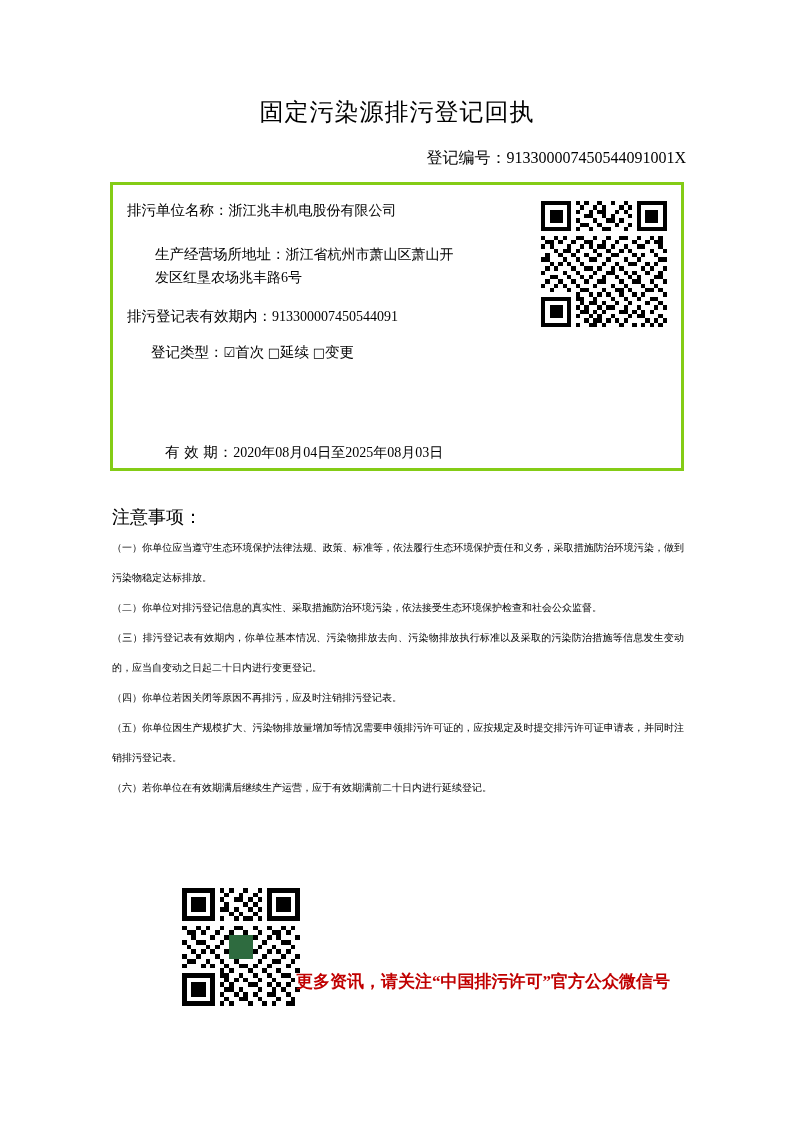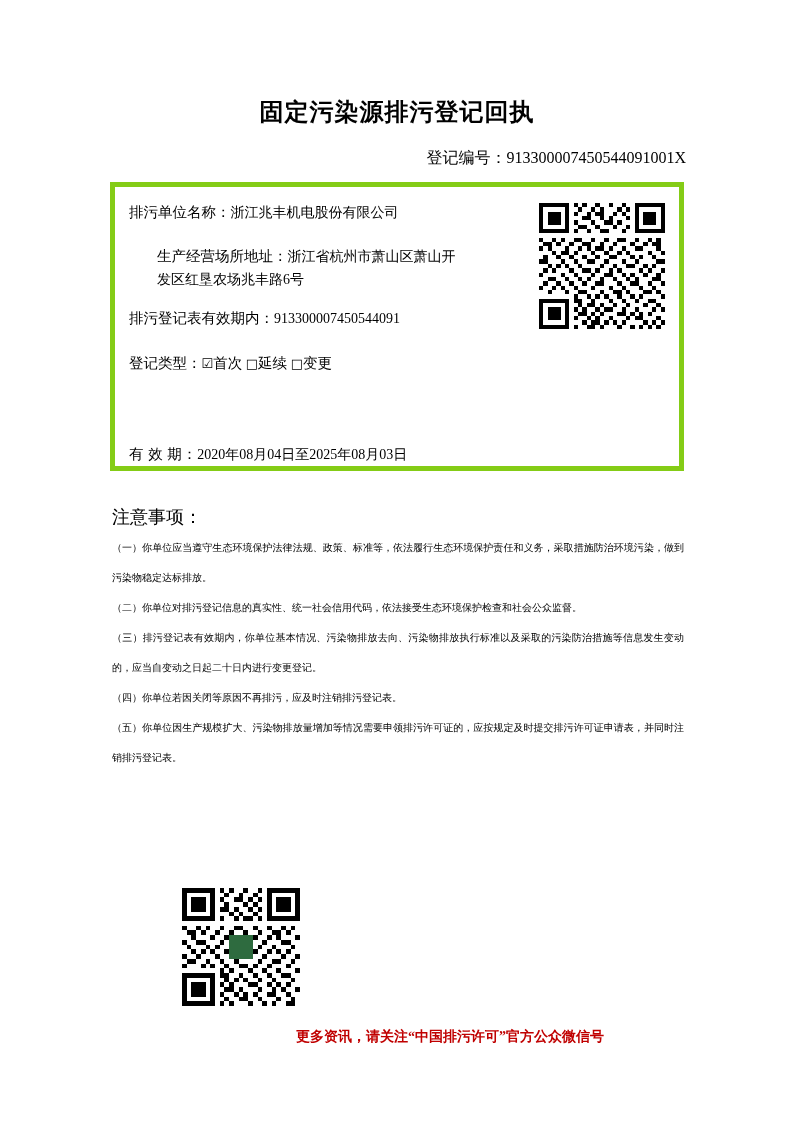--- a/index.html
+++ b/index.html
@@ -21,55 +21,56 @@
     height: 1123px;
     overflow: hidden;
   }
   .doc-title {
     position: absolute;
     left: 0;
     top: 96px;
     width: 794px;
     text-align: center;
     font-family: "Liberation Sans", "DejaVu Sans", sans-serif;
-    font-weight: bold;
+    font-weight: normal;
     font-size: 24px;
     letter-spacing: 1px;
   }
   .reg-number {
     position: absolute;
     right: 108px;
     top: 148px;
     font-size: 16px;
     font-family: "Liberation Serif", "DejaVu Serif", serif;
     white-space: nowrap;
   }
   .info-box {
     position: absolute;
     left: 110px;
     top: 182px;
     width: 574px;
     height: 289px;
-    border: 5px solid #84cc16;
+    border: 3px solid #84cc16;
     box-sizing: border-box;
   }
   .info-line {
     position: absolute;
     left: 14px;
     font-size: 14.5px;
     line-height: 22px;
     white-space: nowrap;
   }
   .info-line.wrap {
     white-space: normal;
     width: 300px;
     margin-left: 28px;
   }
   .lbl-sp {
     letter-spacing: 0.5px;
+    margin-left: 38px;
   }
   .val {
     font-size: 14px;
   }
   .qr-main {
     position: absolute;
     right: 14px;
     top: 16px;
     width: 126px;
     height: 126px;
@@ -97,22 +98,22 @@
     text-align: justify;
   }
   .note-item {
     margin: 0;
     padding: 0;
     text-indent: 0;
   }
   .promo {
     position: absolute;
     left: 296px;
-    top: 1028px;
-    font-size: 14px;
+    top: 970px;
+    font-size: 17px;
     color: #c00000;
     font-weight: bold;
     white-space: nowrap;
   }
   .checkbox-char {
     font-family: "DejaVu Sans", sans-serif;
     font-size: 13px;
   }
 </style>
 </head>
@@ -133,21 +134,21 @@
     </div>
 
     <div class="info-line wrap" style="top:58px;">
       <span>生产经营场所地址：</span><span class="val">浙江省杭州市萧山区萧山开发区红垦农场兆丰路6号</span>
     </div>
 
     <div class="info-line" style="top:120px;">
       <span>排污登记表有效期内：</span><span class="val">913300007450544091</span>
     </div>
 
-    <div class="info-line" style="top:165px;">
+    <div class="info-line" style="top:156px;margin-left:24px;">
       <span>登记类型：</span><span class="checkbox-char">☑</span><span>首次</span>&nbsp;<span class="checkbox-char">□</span><span>延续</span>&nbsp;<span class="checkbox-char">□</span><span>变更</span>
     </div>
 
 
     <div class="info-line" style="top:256px;">
       <span class="lbl-sp">有 效 期：</span><span class="val">2020年08月04日至2025年08月03日</span>
     </div>
 
     <svg class="qr-main" viewBox="0 0 29 29" shape-rendering="crispEdges">
       <rect width="29" height="29" fill="#ffffff"></rect>
@@ -376,24 +377,25 @@
           <rect x="25" y="28" width="1" height="1"></rect>
           <rect x="27" y="28" width="1" height="1"></rect>
       </g>
     </svg>
   </div>
 
   <div class="notes-title">注意事项：</div>
 
   <div class="notes">
     <p class="note-item">（一）你单位应当遵守生态环境保护法律法规、政策、标准等，依法履行生态环境保护责任和义务，采取措施防治环境污染，做到污染物稳定达标排放。</p>
-    <p class="note-item">（二）你单位对排污登记信息的真实性、统一社会信用代码，依法接受生态环境保护检查和社会公众监督。</p>
+    <p class="note-item">（二）你单位对排污登记信息的真实性、采取措施防治环境污染，依法接受生态环境保护检查和社会公众监督。</p>
     <p class="note-item">（三）排污登记表有效期内，你单位基本情况、污染物排放去向、污染物排放执行标准以及采取的污染防治措施等信息发生变动的，应当自变动之日起二十日内进行变更登记。</p>
     <p class="note-item">（四）你单位若因关闭等原因不再排污，应及时注销排污登记表。</p>
     <p class="note-item">（五）你单位因生产规模扩大、污染物排放量增加等情况需要申领排污许可证的，应按规定及时提交排污许可证申请表，并同时注销排污登记表。</p>
+    <p class="note-item">（六）若你单位在有效期满后继续生产运营，应于有效期满前二十日内进行延续登记。</p>
   </div>
 
   <svg class="qr-bottom" viewBox="0 0 25 25" shape-rendering="crispEdges">
     <rect width="25" height="25" fill="#ffffff"></rect>
     <g fill="#000000">
       <rect x="0" y="0" width="7" height="1"></rect>
         <rect x="0" y="6" width="7" height="1"></rect>
       <rect x="0" y="0" width="1" height="7"></rect>
         <rect x="6" y="0" width="1" height="7"></rect>
       <rect x="2" y="2" width="3" height="3"></rect>

